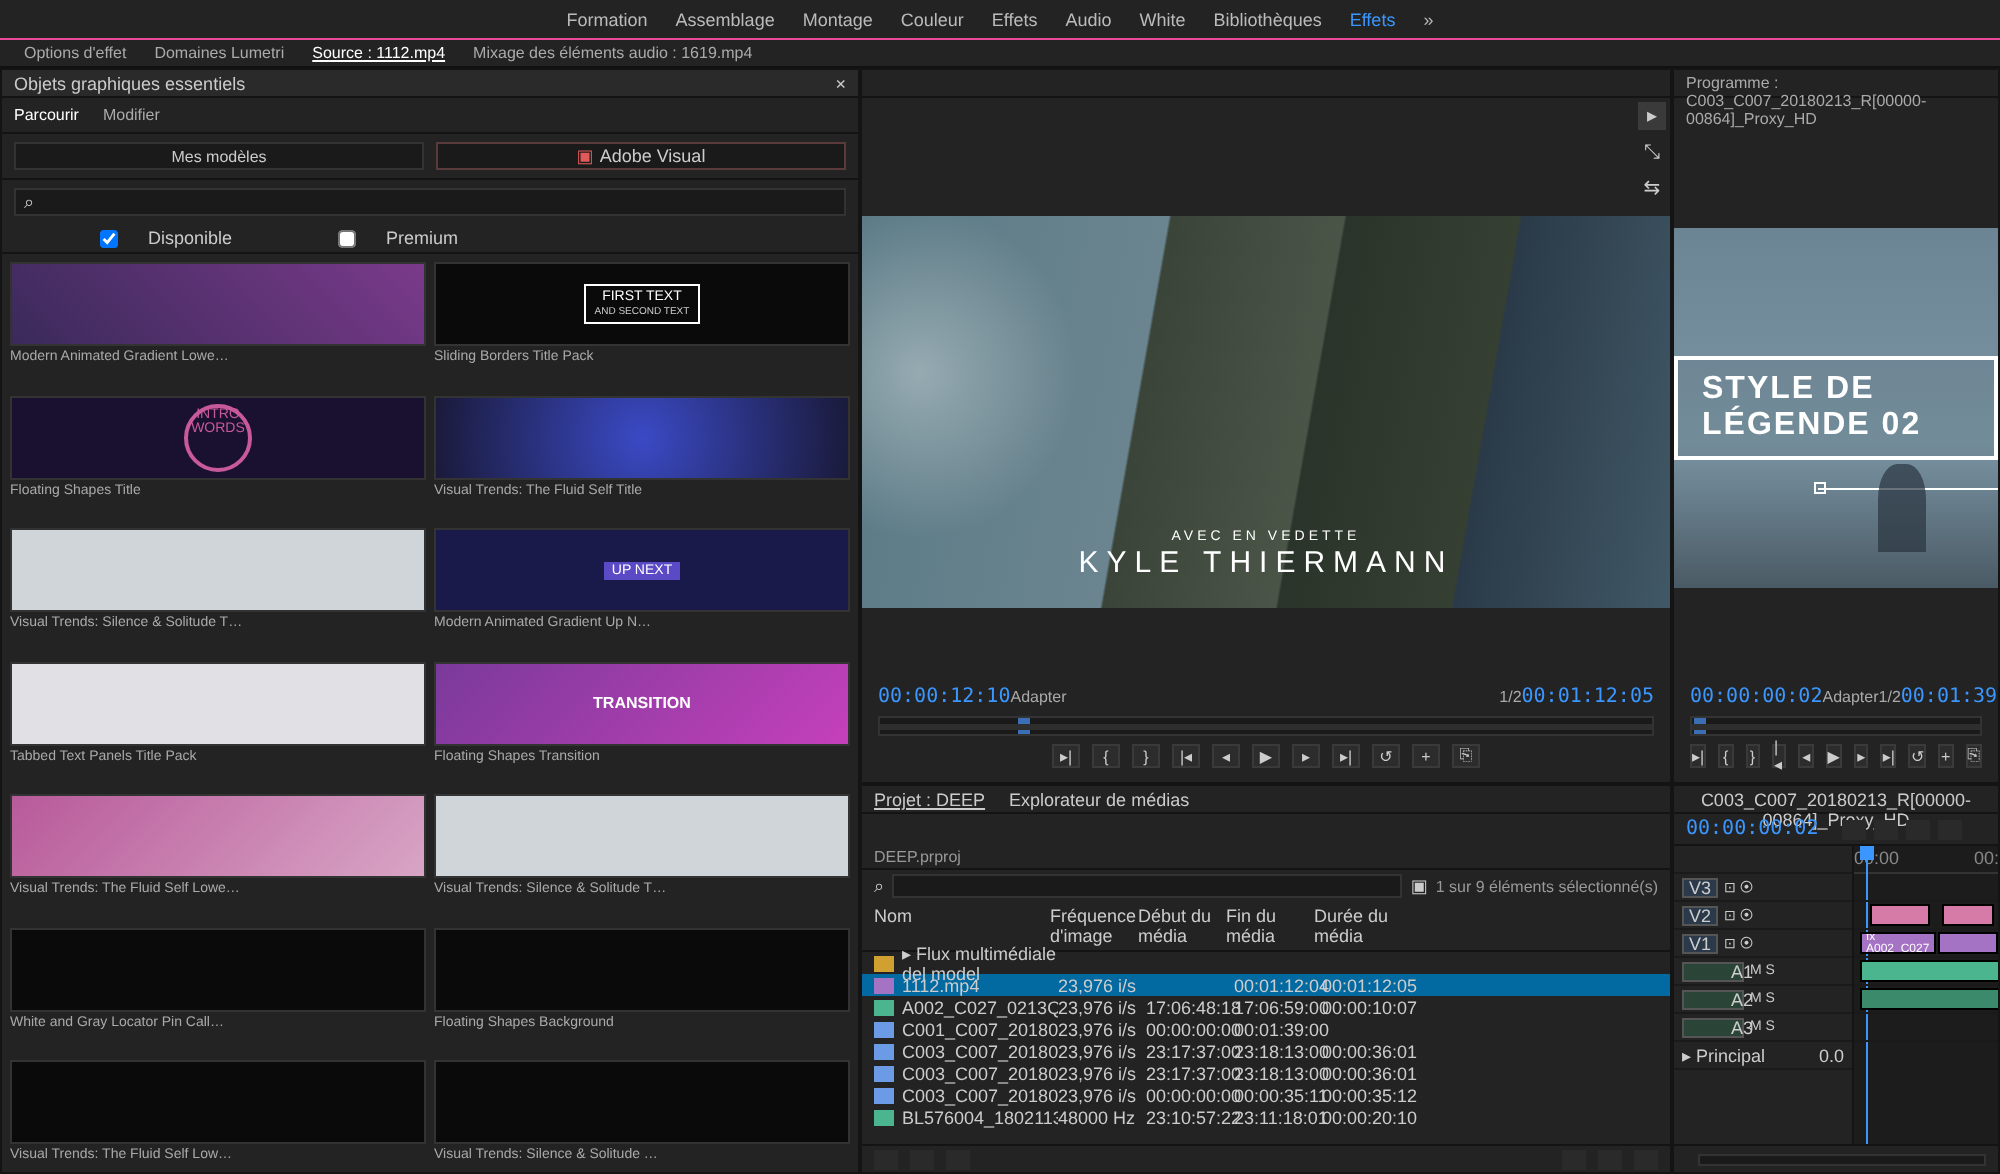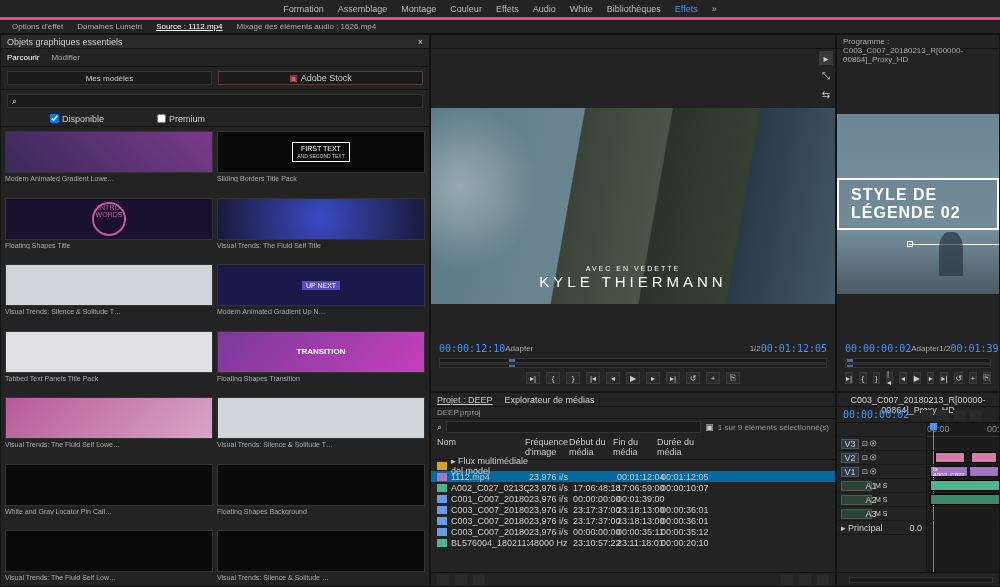--- a/index.html
+++ b/index.html
@@ -1,19 +1,19 @@
 <!DOCTYPE html>
 <html><head>
 <meta charset="utf-8">
 <style>
 * { margin:0; padding:0; box-sizing:border-box; font-family:"Segoe UI",Arial,sans-serif; font-size:9px; color:#ccc; }
 body { background:#1a1a1a; width:1000px; height:587px; overflow:hidden; position:relative; }
 
 
-.topbar { height:20px; display:flex; align-items:center; justify-content:center; gap:14px; background:#232323; border-bottom:3px solid #ec4899;}
+.topbar { height:20px; display:flex; align-items:center; justify-content:center; gap:14px; background:#232323; border-bottom:1px solid #ec4899;}
 .topbar span { color:#bbb; cursor:pointer; }
 .topbar span.active { color:#3b97ff; }
 
 
 .wstabs { height:14px; display:flex; align-items:center; gap:14px; padding:0 12px; background:#232323; border-bottom:1px solid #111;}
 .wstabs span { color:#aaa; font-size:8px;}
 .wstabs span.active { text-decoration:underline; color:#fff;}
 
 
 .grid { display:grid; grid-template-columns:430px 406px 164px; grid-template-rows:358px 195px; gap:0;}
@@ -56,31 +56,31 @@
 .eg-header{height:14px;font-size:8px;padding:2px 6px;background:#2a2a2a;border-bottom:1px solid #141414; display:flex; justify-content:space-between;}
 .eg-tabs{display:flex;gap:12px;padding:4px 6px;border-bottom:1px solid #141414;}
 .eg-tabs span{font-size:8px;color:#aaa;cursor:pointer;}
 .eg-tabs span.active{color:#fff;}
 .eg-row{display:flex;gap:6px;padding:4px 6px;border-bottom:1px solid #141414;}
 .eg-row .pill{flex:1;height:14px;background:#1a1a1a;border:1px solid #333;display:flex;align-items:center;justify-content:center;font-size:8px;cursor:pointer;}
 .eg-row .pill.stock{border-color:#5a3a3a;}
 .eg-search{margin:4px 6px;height:14px;background:#1a1a1a;border:1px solid #333;display:flex;align-items:center;padding:0 4px;}
 .eg-search input{background:transparent;border:none;outline:none;color:#ccc;font-size:8px;width:100%;}
 .eg-check{display:flex;gap:10px;padding:2px 6px;font-size:8px;border-bottom:1px solid #141414;}
-.eg-check label{display:flex;gap:3px;padding-left:43px;}
+.eg-check label{display:flex;align-items:center;gap:15px;padding-left:43px;}
 .eg-check input{width:9px;height:9px;}
 .eg-grid{display:grid;grid-template-columns:1fr 1fr;gap:4px;padding:4px;overflow-y:auto;height:470px;}
 .eg-item{display:flex;flex-direction:column;}
 .eg-thumb{height:42px;background:#0a0a0a;border:1px solid #333;position:relative;overflow:hidden;display:flex;align-items:center;justify-content:center;}
 .eg-label{font-size:7px;color:#aaa;margin-top:2px;white-space:nowrap;overflow:hidden;text-overflow:ellipsis;}
 
 
 .proj-header{height:14px;display:flex;gap:12px;padding:2px 6px;font-size:8px;border-bottom:1px solid #141414;}
 .proj-header span.active{text-decoration:underline;}
-.proj-sub{height:12px;padding:1px 6px;font-size:8px;color:#999;border-bottom:1px solid #141414;}
+.proj-sub{height:12px;padding:1px 6px;font-size:8px;color:#999;border-bottom:1px solid #141414;margin-top:16px;}
 .proj-search{display:flex;align-items:center;gap:4px;padding:2px 6px;}
 .proj-search input{flex:1;height:12px;background:#1a1a1a;border:1px solid #333;color:#ccc;font-size:8px;padding:0 4px;}
 .proj-info{font-size:8px;color:#999;}
 .proj-head{display:flex;padding:2px 6px;font-size:8px;color:#aaa;border-bottom:1px solid #141414;}
 .proj-head div:nth-child(1){width:88px;}
 .proj-head div:nth-child(2){width:44px;}
 .proj-head div:nth-child(3){width:44px;}
 .proj-head div:nth-child(4){width:44px;}
 .proj-head div:nth-child(5){width:44px;}
 .proj-row{display:flex;padding:1px 6px;font-size:8px;align-items:center;height:11px;}
@@ -146,21 +146,21 @@
     <span>White</span>
     <span>Bibliothèques</span>
     <span class="active">Effets</span>
     <span>»</span>
   </div>
 
 <div class="wstabs" id="wstabs">
     <span>Options d'effet</span>
     <span>Domaines Lumetri</span>
     <span class="active">Source : 1112.mp4</span>
-    <span>Mixage des éléments audio : 1626.mp4</span>
+    <span>Mixage des éléments audio : 1619.mp4</span>
   </div>
 
 <div class="grid">
 
   <div class="panel">
     <div class="monitor-header"></div>
     <div class="src-tools">
       <div class="t active">▸</div>
       <div class="t">⤡</div>
       <div class="t">⇆</div>
@@ -246,21 +246,21 @@
         <span>×</span>
       </div>
     <div class="eg-tabs" id="eg-tabs">
         <span class="active">Parcourir</span>
         <span>Modifier</span>
       </div>
     <div class="eg-row">
       <div class="pill">Mes modèles</div>
       <div class="pill stock">
           <span style="color:#e05a5a;margin-right:3px">▣</span>
-          <span>Adobe Stock</span>
+          <span>Adobe Visual</span>
         </div>
     </div>
     <div class="eg-search">
       <span>⌕</span>
       <input placeholder="" style="">
     </div>
     <div class="eg-check">
       <label>
           <input type="checkbox" checked="" style="">
           <span>Disponible</span>

